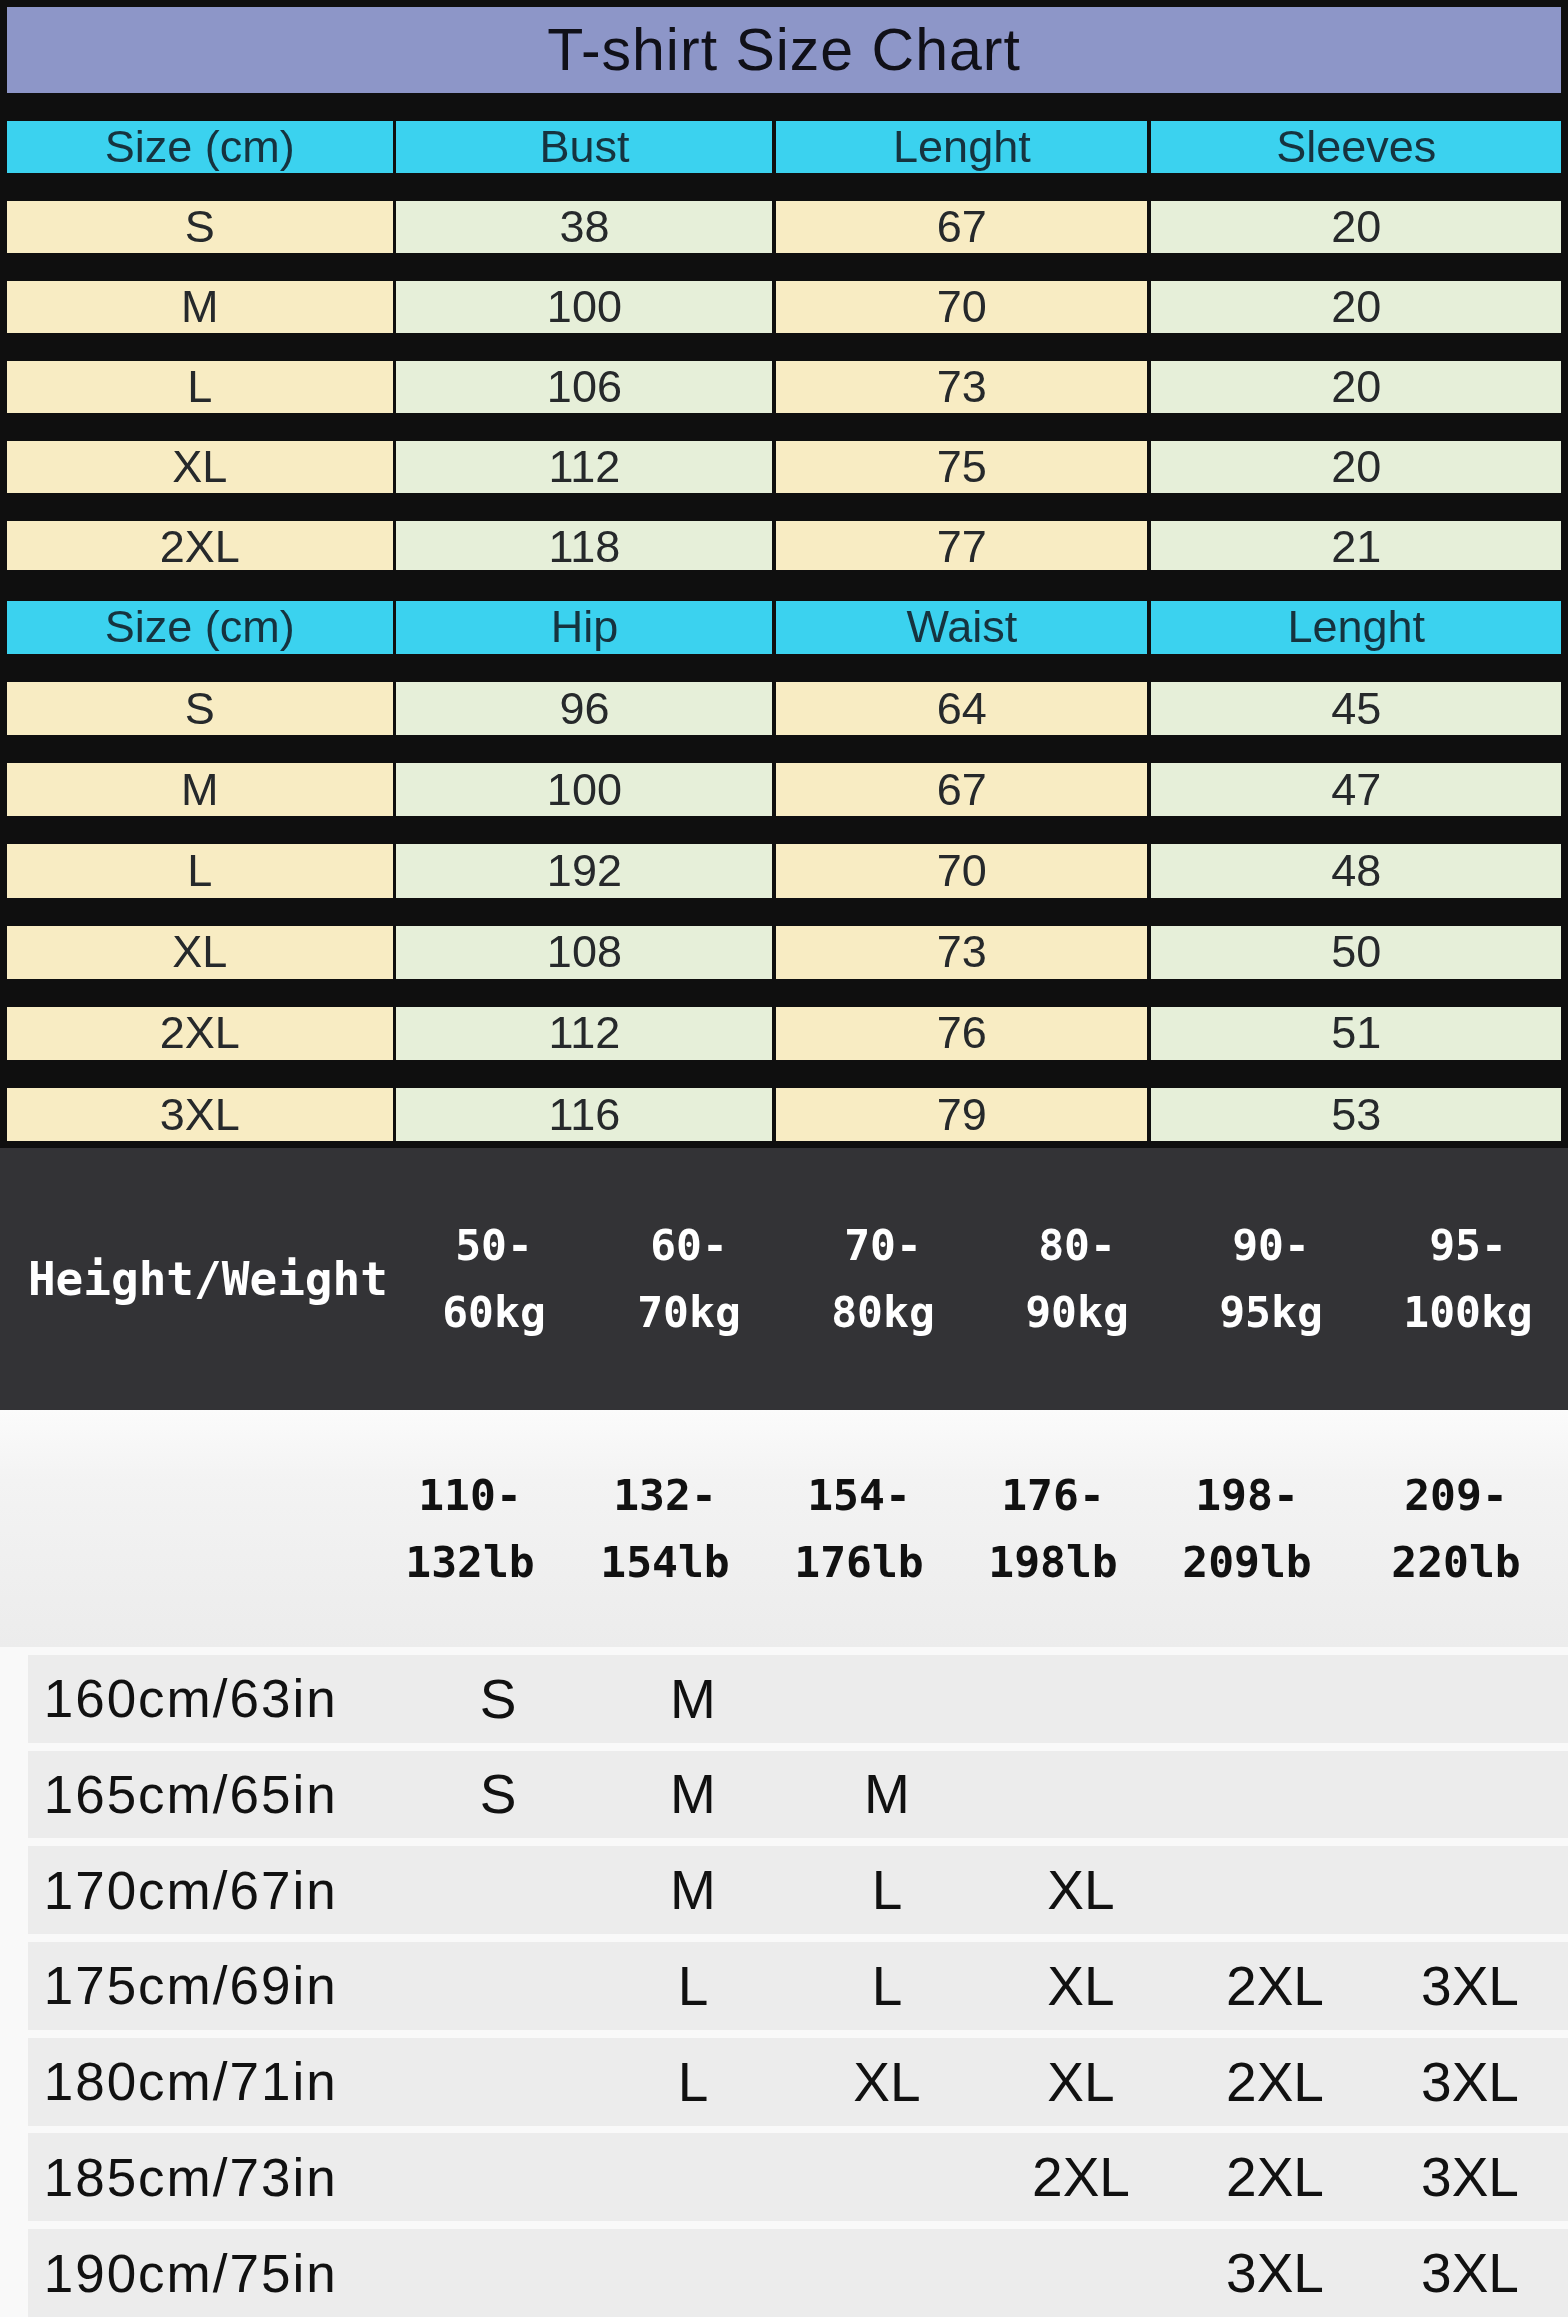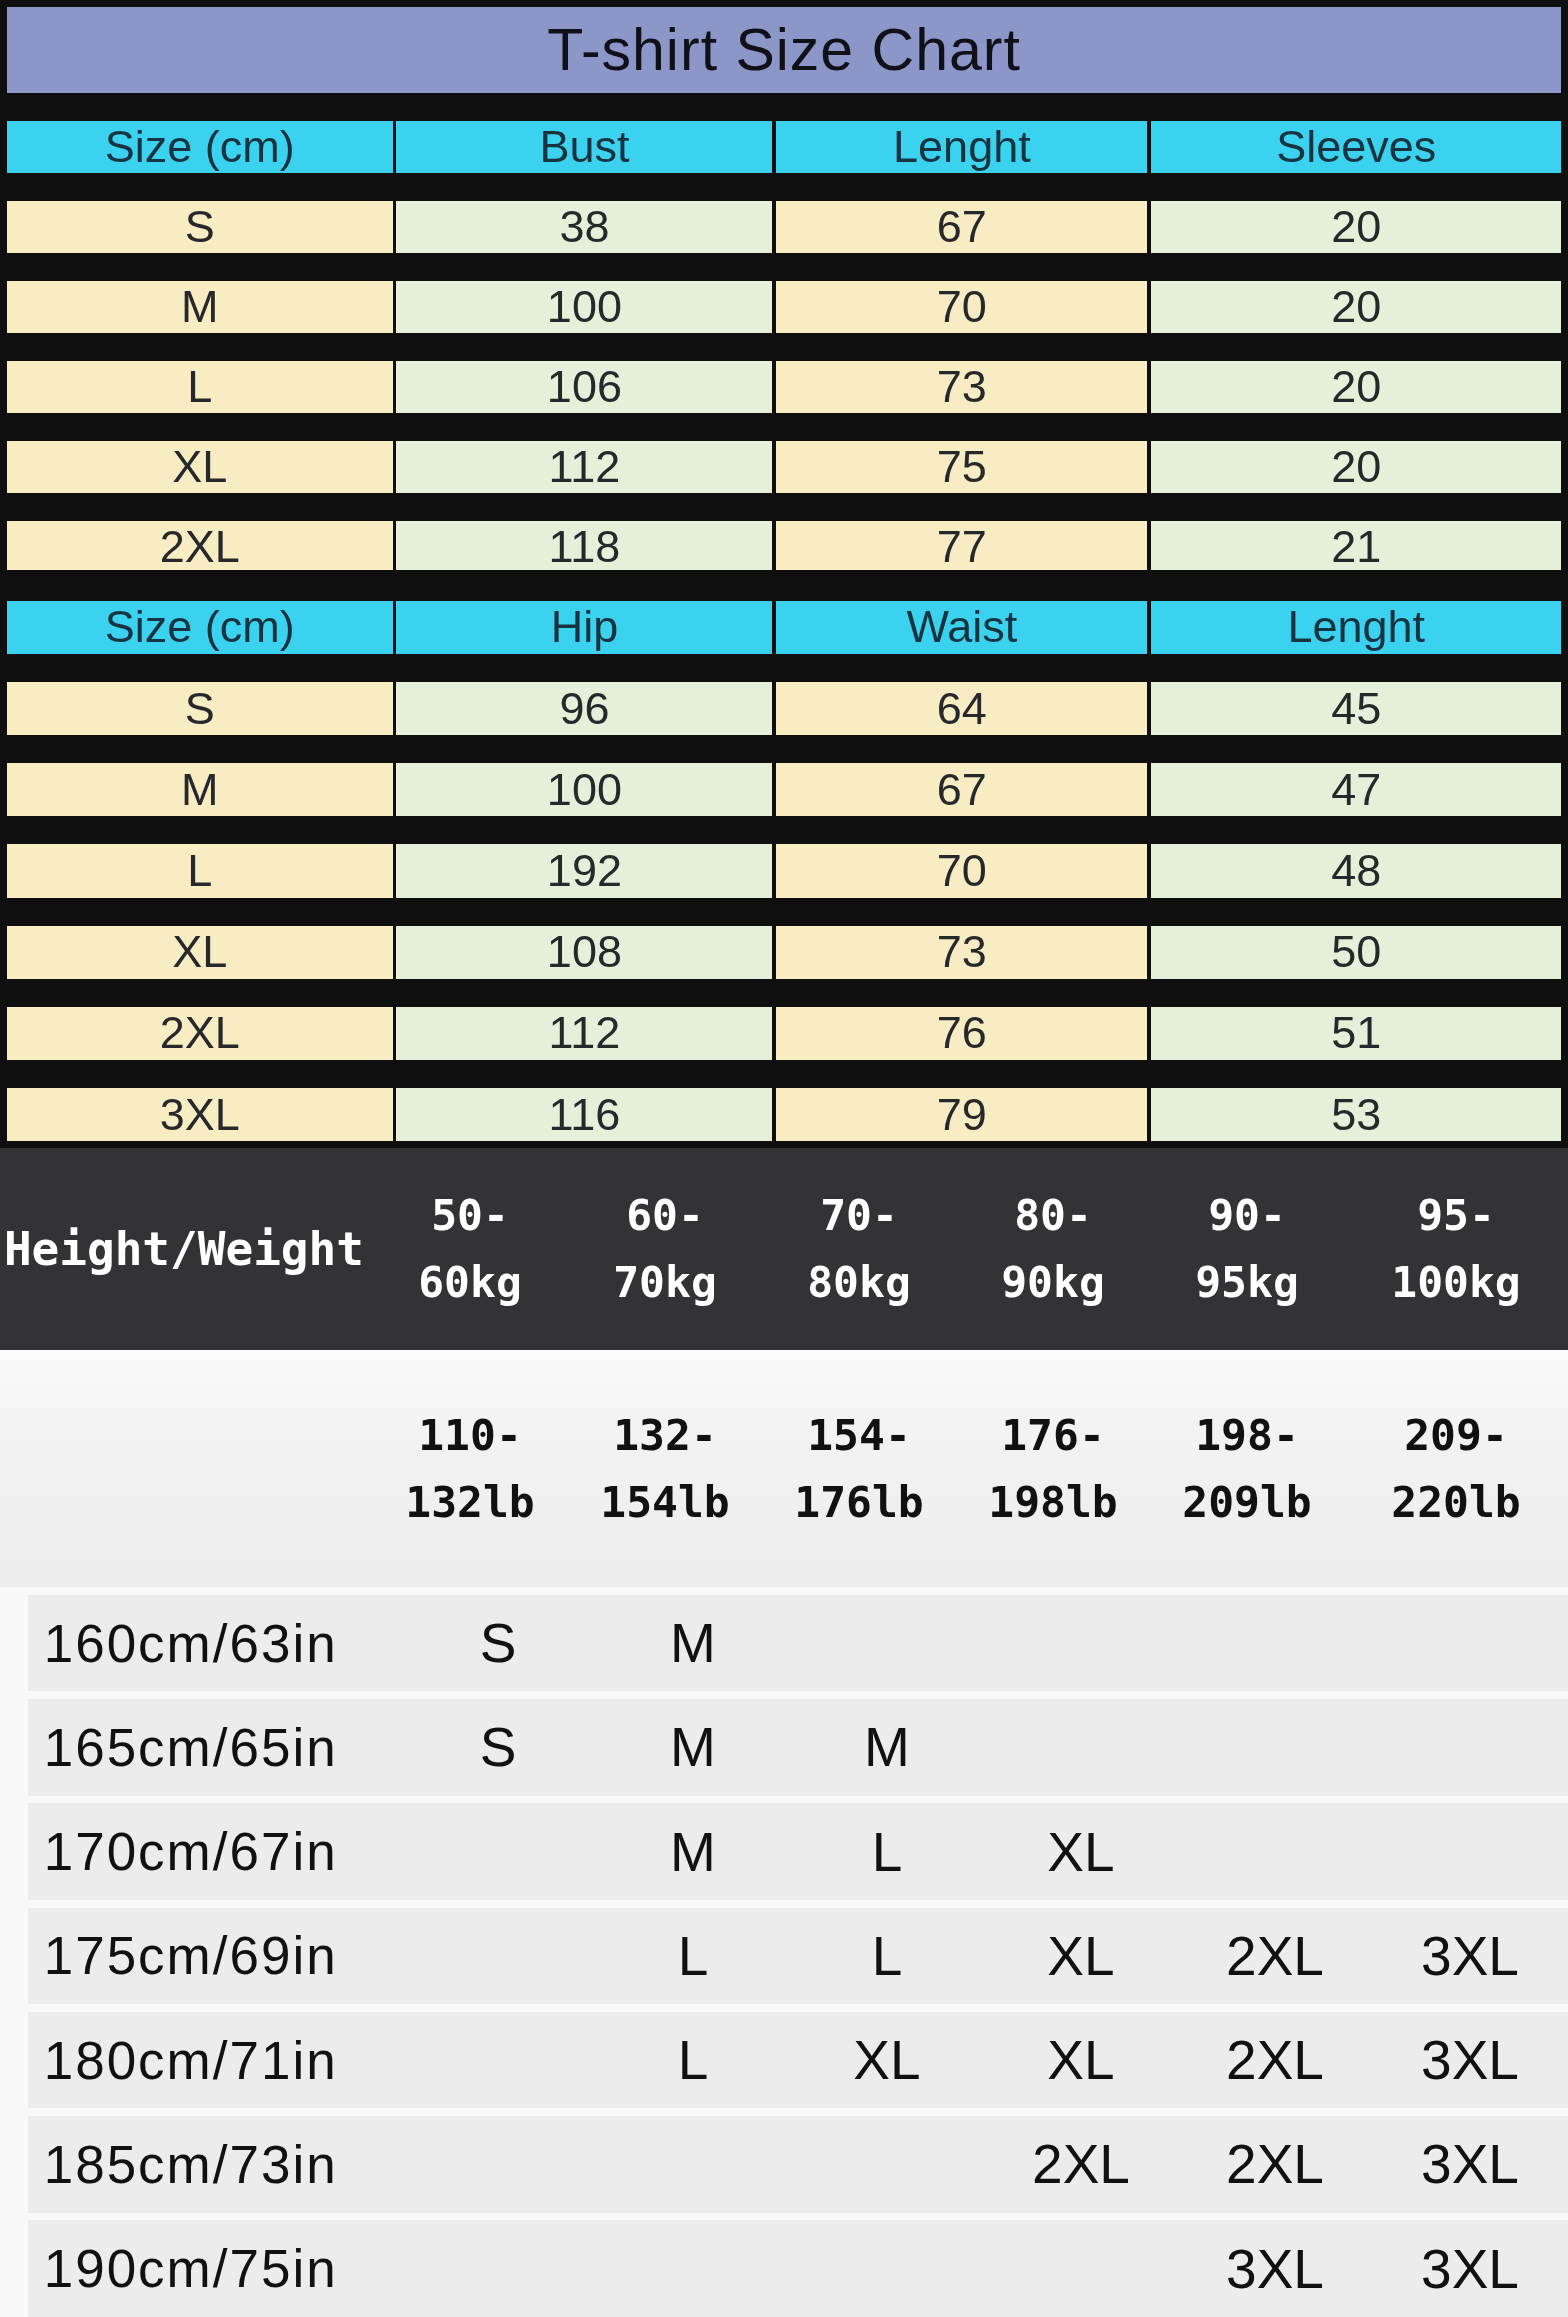--- a/index.html
+++ b/index.html
@@ -60,23 +60,24 @@
   .th{background:var(--header_bg);color:var(--header_text);}
   .cy{background:var(--cell_yellow);}
   .cg{background:var(--cell_green);}
   
   .fit-grid{
     display:grid;
     grid-template-columns:372px 196px 194px 194px 194px 194px 1fr;
     align-items:center;
   }
   .dark-band{
-    height:202px;
+    height:262px;
     background:var(--dark_band_bg);
     color:var(--dark_band_text);
+    padding-left:24px;
   }
   .corner{
     font-family:"DejaVu Sans Mono", monospace;
     font-weight:bold;
     font-size:46px;
     white-space:nowrap;
     padding-left:3.9px;
   }
   .wcol{
     text-align:center;

